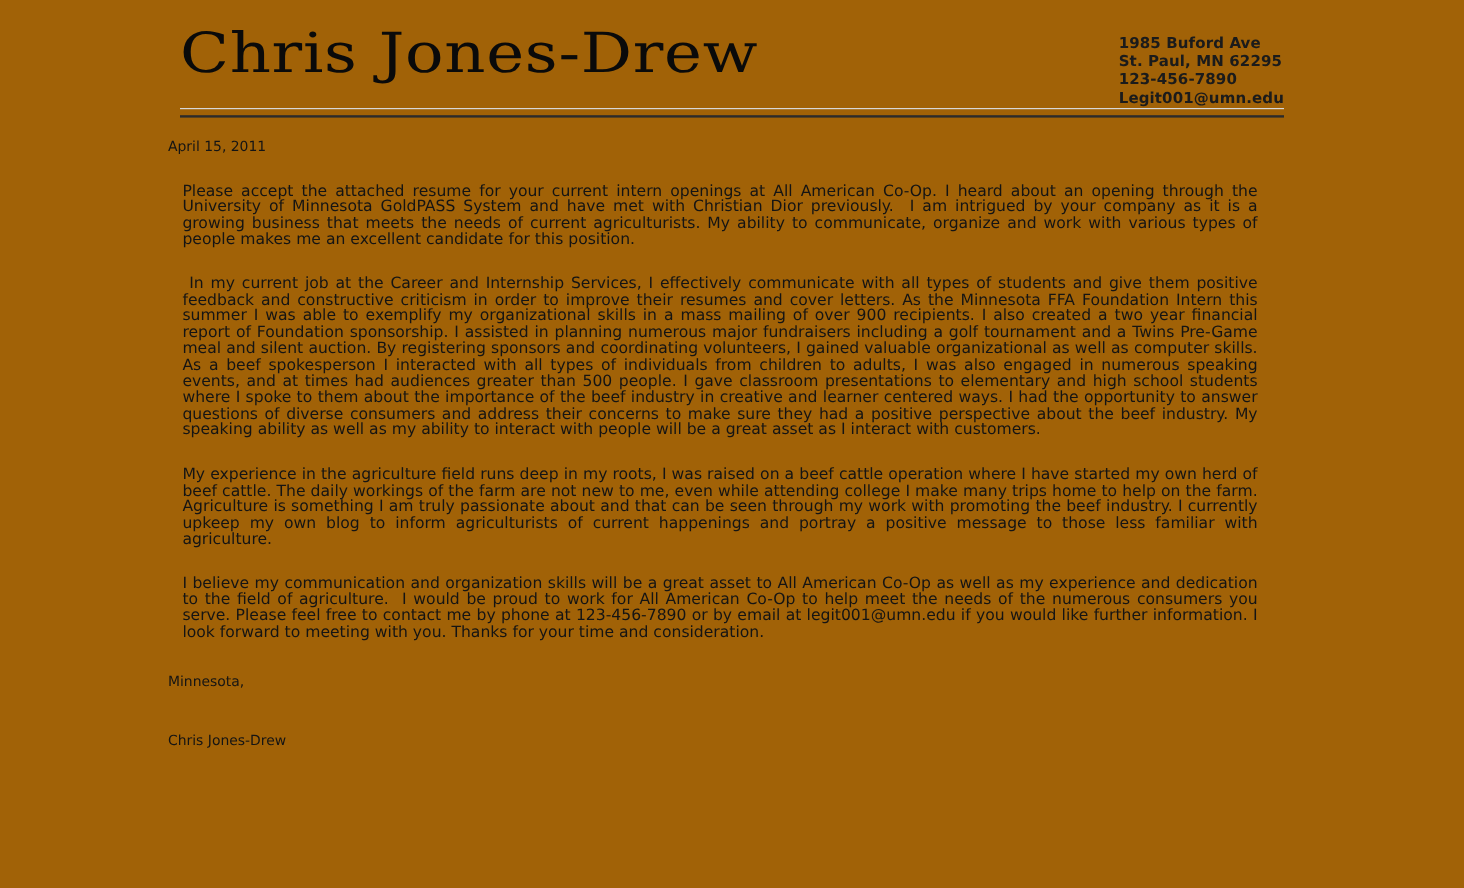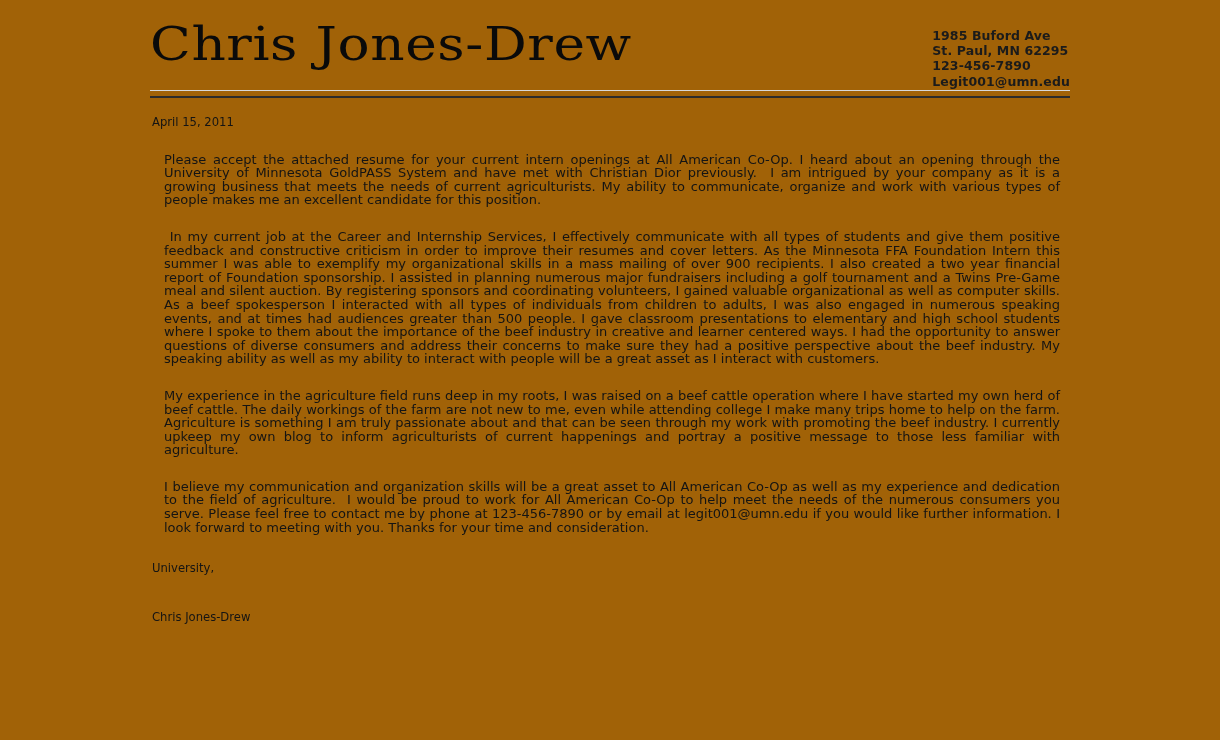--- a/index.html
+++ b/index.html
@@ -70,21 +70,21 @@
     left: 150px;
     top: 96px;
     width: 920px;
     height: 2px;
     background: #2b2b2b;
   }
 
   
   .letter-body {
     position: absolute;
-    left: 152px;
+    left: 140px;
     top: 112px;
     width: 920px;
     font-size: 11.6px;
     line-height: 13.6px;
     color: #141414;
   }
 
   .date-line {
     margin: 0 0 0 0;
     padding-top: 4px;
@@ -148,18 +148,18 @@
 
 
     <p class="para">Please accept the attached resume for your current intern openings at All American Co-Op. I heard about an opening through the University of Minnesota GoldPASS System and have met with Christian Dior previously.  I am intrigued by your company as it is a growing business that meets the needs of current agriculturists. My ability to communicate, organize and work with various types of people makes me an excellent candidate for this position.</p>
 
     <p class="para"> In my current job at the Career and Internship Services, I effectively communicate with all types of students and give them positive feedback and constructive criticism in order to improve their resumes and cover letters. As the Minnesota FFA Foundation Intern this summer I was able to exemplify my organizational skills in a mass mailing of over 900 recipients. I also created a two year financial report of Foundation sponsorship. I assisted in planning numerous major fundraisers including a golf tournament and a Twins Pre-Game meal and silent auction. By registering sponsors and coordinating volunteers, I gained valuable organizational as well as computer skills. As a beef spokesperson I interacted with all types of individuals from children to adults, I was also engaged in numerous speaking events, and at times had audiences greater than 500 people. I gave classroom presentations to elementary and high school students where I spoke to them about the importance of the beef industry in creative and learner centered ways. I had the opportunity to answer questions of diverse consumers and address their concerns to make sure they had a positive perspective about the beef industry. My speaking ability as well as my ability to interact with people will be a great asset as I interact with customers.</p>
 
     <p class="para">My experience in the agriculture field runs deep in my roots, I was raised on a beef cattle operation where I have started my own herd of beef cattle. The daily workings of the farm are not new to me, even while attending college I make many trips home to help on the farm. Agriculture is something I am truly passionate about and that can be seen through my work with promoting the beef industry. I currently upkeep my own blog to inform agriculturists of current happenings and portray a positive message to those less familiar with agriculture.</p>
 
     <p class="para">I believe my communication and organization skills will be a great asset to All American Co-Op as well as my experience and dedication to the field of agriculture.  I would be proud to work for All American Co-Op to help meet the needs of the numerous consumers you serve. Please feel free to contact me by phone at 123-456-7890 or by email at legit001@umn.edu if you would like further information. I look forward to meeting with you. Thanks for your time and consideration.</p>
 
-    <div class="closing">University,</div>
+    <div class="closing">Minnesota,</div>
 
     <div class="signature">Chris Jones-Drew</div>
 
   </div>
 </div>
 
 </body></html>

